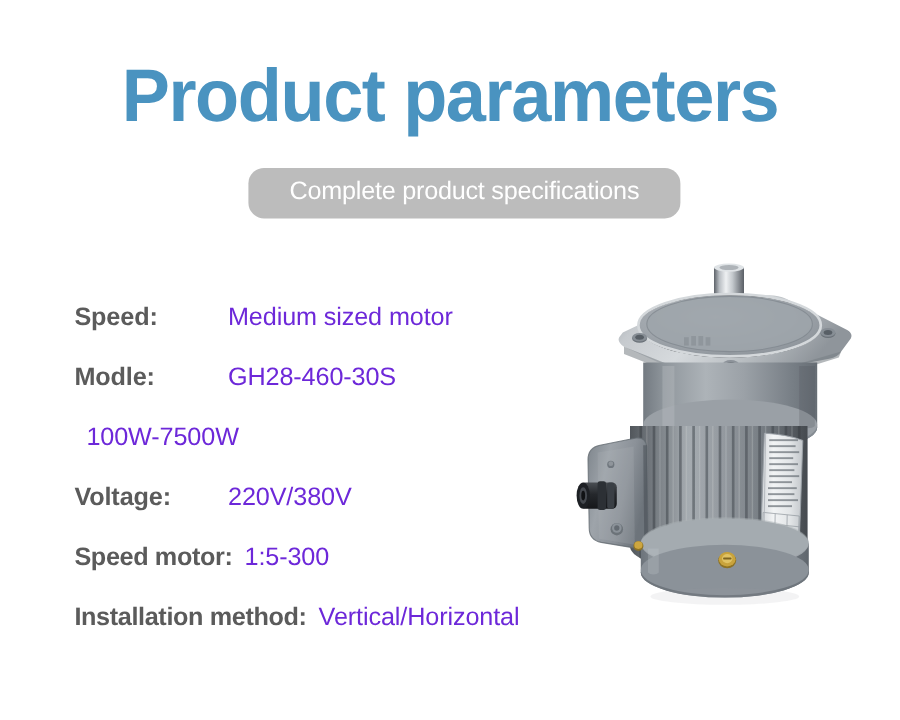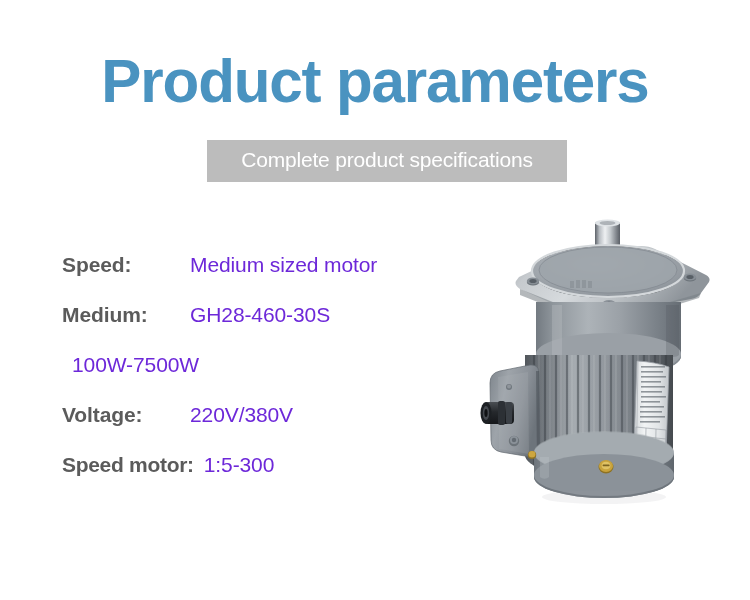--- a/index.html
+++ b/index.html
@@ -40,21 +40,21 @@
     position: absolute;
     left: 0;
     top: 140px;
     width: 750px;
     text-align: center;
   }
   .badge {
     display: inline-block;
     background: #bcbcbc;
     color: #ffffff;
-    border-radius: 0;
+    border-radius: 13px;
     padding: 7px 34px 9px 34px;
     font-size: 21px;
     line-height: 26px;
     letter-spacing: -0.2px;
     white-space: nowrap;
     margin-left: 24px;
   }
 
   
   .specs {
@@ -106,38 +106,42 @@
   </div>
 
   <div class="specs">
 
     <div class="spec-row">
       <span class="spec-label" style="width:118px">Speed:</span>
       <span class="spec-value">Medium sized motor</span>
     </div>
 
     <div class="spec-row">
-      <span class="spec-label" style="width:118px">Medium:</span>
+      <span class="spec-label" style="width:118px">Modle:</span>
       <span class="spec-value">GH28-460-30S</span>
     </div>
 
     <div class="spec-row">
       <span class="spec-value">100W-7500W</span>
     </div>
 
     <div class="spec-row">
       <span class="spec-label" style="width:118px">Voltage:</span>
       <span class="spec-value">220V/380V</span>
     </div>
 
     <div class="spec-row wide">
       <span class="spec-label">Speed motor:</span>
       <span class="spec-value">1:5-300</span>
     </div>
 
+    <div class="spec-row wide">
+      <span class="spec-label">Installation method:</span>
+      <span class="spec-value">Vertical/Horizontal</span>
+    </div>
 
   </div>
 
   <div class="motor">
     <svg width="272" height="310" viewBox="0 0 272 310" xmlns="http://www.w3.org/2000/svg">
       <defs>
 
         <linearGradient id="gBody" x1="0" y1="0" x2="1" y2="0">
           <stop offset="0.00" stop-color="#6e757c"></stop>
           <stop offset="0.10" stop-color="#868d94"></stop>

